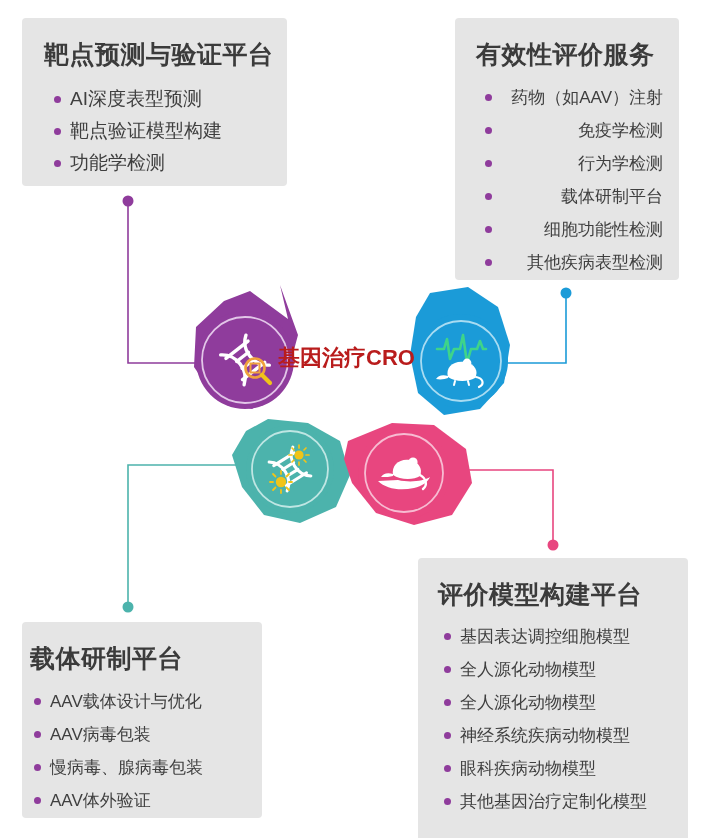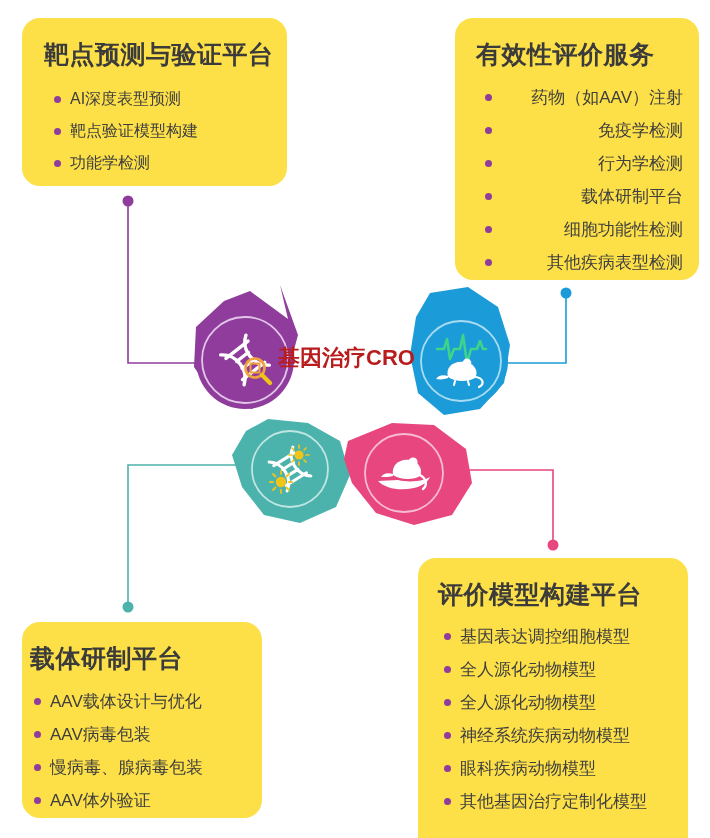--- a/index.html
+++ b/index.html
@@ -12,22 +12,22 @@
     height: 838px;
     position: relative;
     overflow: hidden;
     font-family: "Liberation Sans", "DejaVu Sans", sans-serif;
     -webkit-font-smoothing: antialiased;
   }
 
   
   .card {
     position: absolute;
-    background: #fde047;
-    border-radius: 18px;
+    background: #e5e5e5;
+    border-radius: 4px;
     box-sizing: border-box;
   }
   .card-title {
     font-weight: bold;
     color: #3b3b3b;
     letter-spacing: 0.5px;
     white-space: nowrap;
   }
   .bullet-list {
     list-style: none;
@@ -50,26 +50,26 @@
     margin-right: 9px;
   }
 
   
   #card-target {
     left: 22px;  top: 18px;
     width: 265px; height: 168px;
     padding: 20px 18px 0 18px;
   }
   #card-target .card-title { font-size: 25px; margin: 0 0 12px 4px; }
-  #card-target .bullet-list li { font-size: 16px; height: 32px; padding-left: 14px; }
+  #card-target .bullet-list li { font-size: 19px; height: 32px; padding-left: 14px; }
 
   
   #card-efficacy {
     left: 455px; top: 18px;
-    width: 244px; height: 262px;
+    width: 224px; height: 262px;
     padding: 20px 16px 0 16px;
   }
   #card-efficacy .card-title { font-size: 25px; margin: 0 0 10px 5px; }
   #card-efficacy .bullet-list li { font-size: 17px; height: 33px; padding-left: 14px; justify-content: space-between; }
 
   
   #card-vector {
     left: 22px; top: 622px;
     width: 240px; height: 196px;
     padding: 20px 16px 0 4px;

